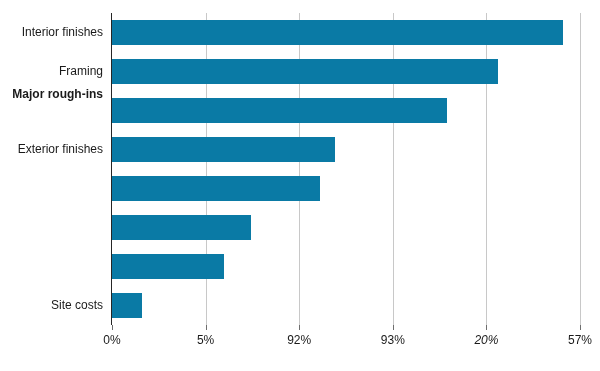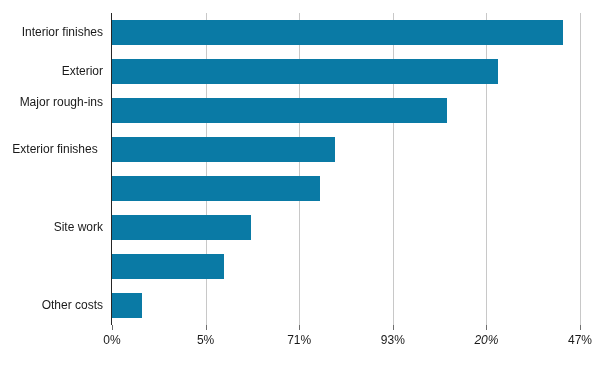--- a/index.html
+++ b/index.html
@@ -138,35 +138,34 @@
         <div class="bar-band" style="top: 273px;">
           <div class="bar" title="Other costs 1.6%" style="width: 29.952px; background: rgb(10, 122, 165);"></div>
         </div>
       </div>
   </div>
 
   <div class="axis-line"></div>
 
   <div class="ylabels">
       <div class="ylabel" style="top: 0px;">Interior finishes</div>
-      <div class="ylabel" style="top: 39px;">Exterior</div>
-      <div class="ylabel" style="top: 70px;">Major rough-ins</div>
-      <div class="ylabel" style="top: 117px; text-align: center;">Exterior finishes</div>
-      <div class="ylabel" style="top: 195px;">Site work</div>
-      <div class="ylabel" style="top: 273px;">Other costs</div>
+      <div class="ylabel" style="top: 39px;">Framing</div>
+      <div class="ylabel" style="top: 62px; font-weight: bold;">Major rough-ins</div>
+      <div class="ylabel" style="top: 117px;">Exterior finishes</div>
+      <div class="ylabel" style="top: 273px;">Site costs</div>
     </div>
 
   <div class="xticks">
       <div class="tick-mark" style="left: 0px;"></div>
       <div class="tick-label" style="left: 0px;">0%</div>
       <div class="tick-mark" style="left: 93.6px;"></div>
       <div class="tick-label" style="left: 93.6px;">5%</div>
       <div class="tick-mark" style="left: 187.2px;"></div>
-      <div class="tick-label" style="left: 187.2px;">71%</div>
+      <div class="tick-label" style="left: 187.2px;">92%</div>
       <div class="tick-mark" style="left: 280.8px;"></div>
       <div class="tick-label" style="left: 280.8px;">93%</div>
       <div class="tick-mark" style="left: 374.4px;"></div>
       <div class="tick-label" style="left: 374.4px; font-style: italic;">20%</div>
       <div class="tick-mark" style="left: 468px;"></div>
-      <div class="tick-label" style="left: 468px;">47%</div>
+      <div class="tick-label" style="left: 468px;">57%</div>
     </div>
 
 </div>
 
 </body></html>

